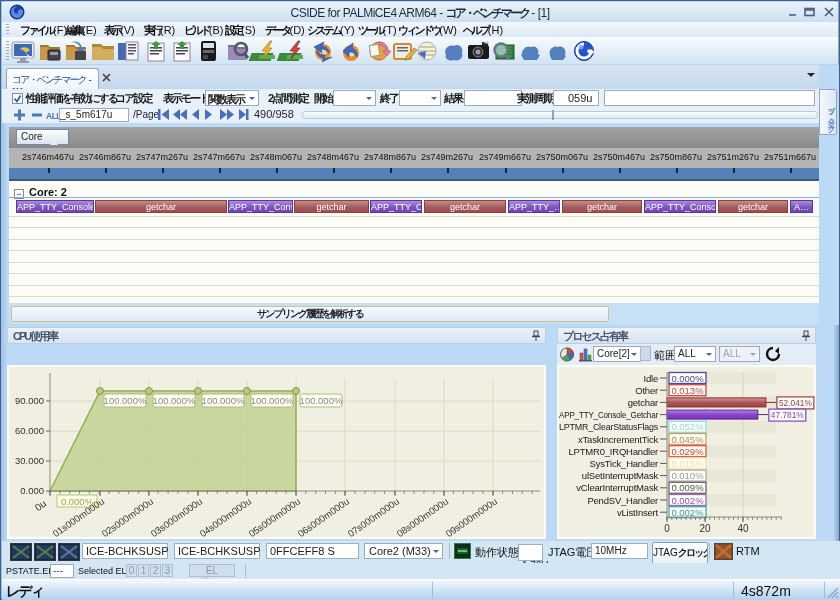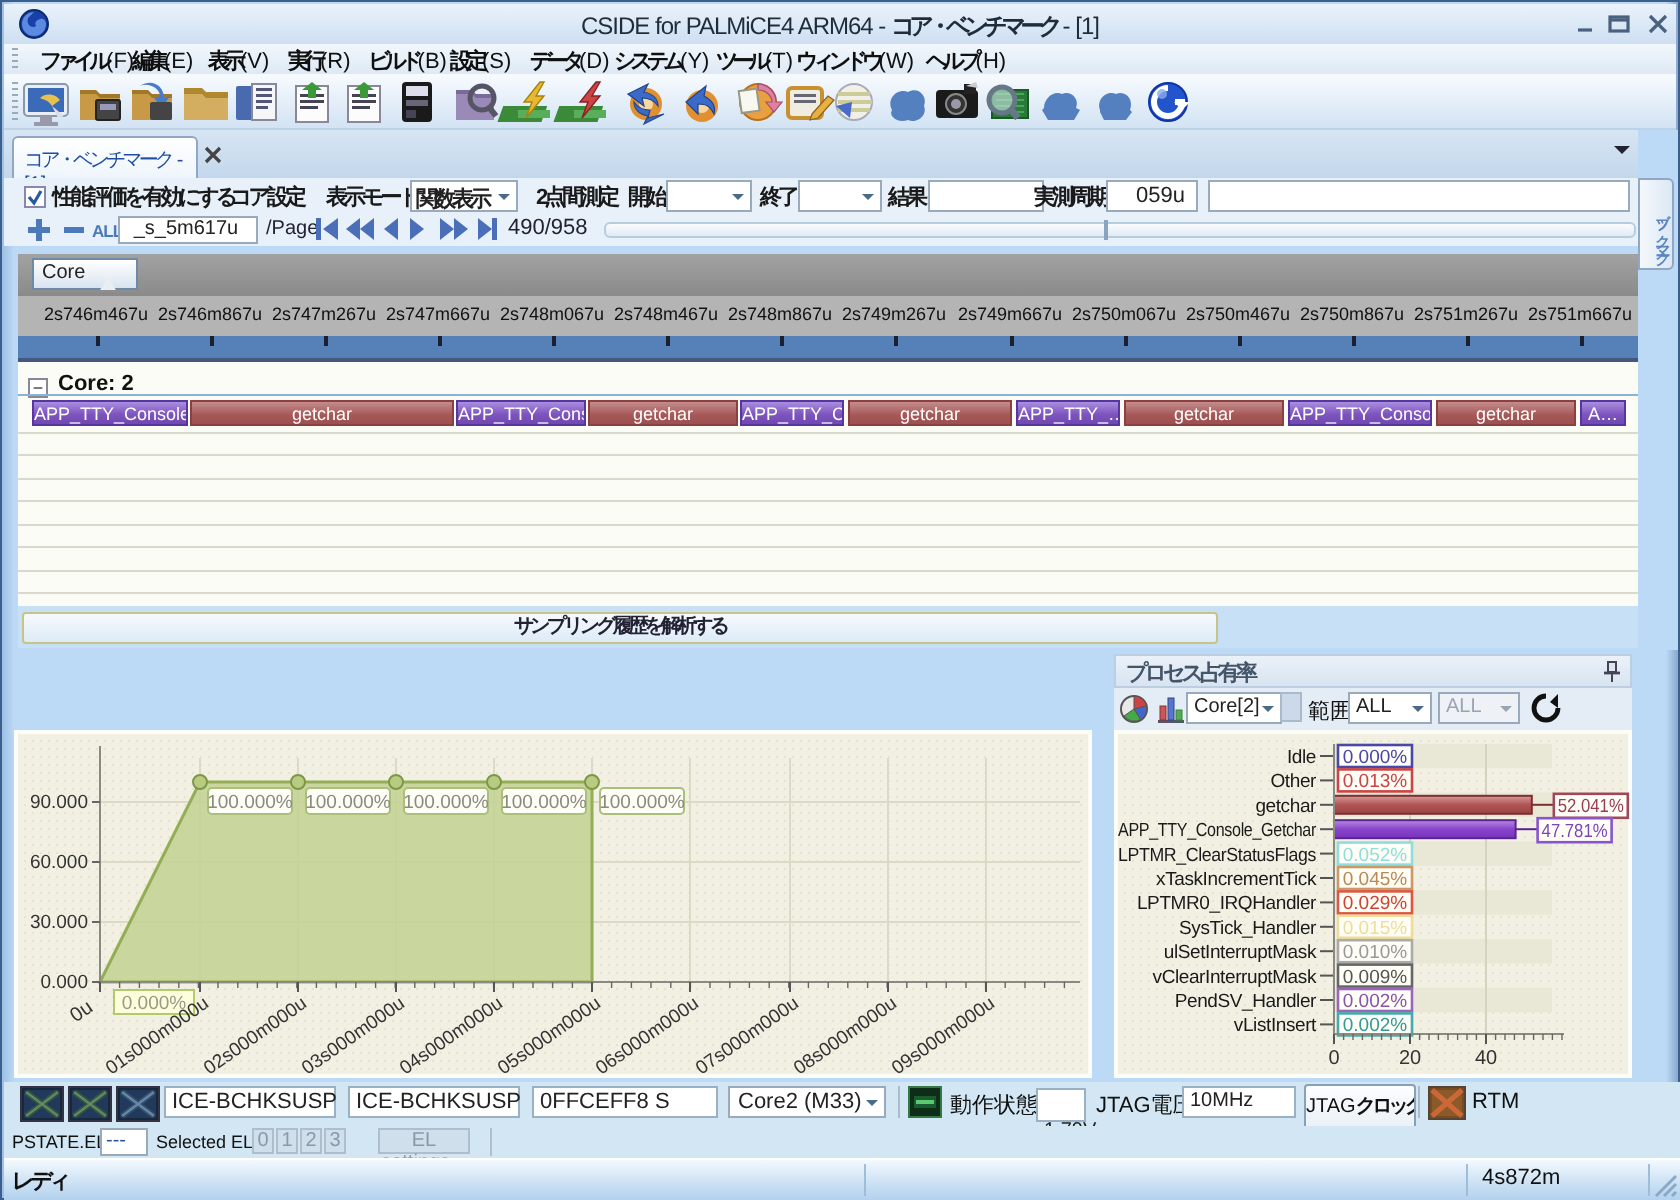--- a/index.html
+++ b/index.html
@@ -35,21 +35,21 @@
 .segP{background:linear-gradient(#ab8ee0,#7e55be 55%,#7048b0);border:1px solid #5636a0}
 .segM{background:linear-gradient(#c48d8d,#a65757 60%,#9e4f4f);border:1px solid #8c4040}
 #btnrow{position:absolute;left:8px;top:302px;width:810px;height:21px;background:#c7e0f6}
 #anabtn{position:absolute;left:2px;top:3px;width:598px;height:16px;background:linear-gradient(#f6fafd,#dcebf7);border:1px solid #cac389;border-radius:2px;font-size:10px;color:#223;text-align:center;line-height:14px}
 .phead{position:absolute;height:17px;background:linear-gradient(#ebf1f8,#d8e4f1);border:1px solid #bccee2;font-size:11px;color:#44556a;padding:1px 0 0 5px}
 #lpanel-tabs{position:absolute;left:6px;top:343px;width:539px;height:21px;background:#dfe9f4}
 #core2tab{position:absolute;left:3px;top:2px;width:34px;white-space:nowrap;height:19px;background:linear-gradient(#fbdf9d,#f3bd62);border:1px solid #cf9434;border-radius:3px 3px 0 0;font-size:10px;font-weight:bold;color:#222;text-align:center;padding-top:3px}
 #rpanel-tools{position:absolute;left:556px;top:343px;width:259px;height:21px;background:#e4ecf5;font-size:11px;color:#222}
 #stat1{position:absolute;left:1px;top:540px;width:838px;height:22px;background:#d2e7f3;font-size:11px;color:#111}
 #stat2{position:absolute;left:1px;top:562px;width:838px;height:16px;background:#d2e7f3;font-size:11px;color:#111}
-#statusbar{position:absolute;left:1px;top:578px;width:838px;height:21px;background:linear-gradient(#f3f9fe,#cde2f4 55%,#b3d2ee);font-size:11px;color:#111;border-top:1px solid #fff}
+#statusbar{position:absolute;left:1px;top:578px;width:838px;height:21px;background:linear-gradient(#f3f9fe,#cde2f4 55%,#b3d2ee);font-size:14px;color:#111;border-top:1px solid #fff}
 .sbox{position:absolute;background:#fff;border:1px solid #9ab0c4;font-size:11px;color:#222;padding:1px 0 0 3px;white-space:nowrap}
 .dbtn{position:absolute;background:#cfdfec;border:1px solid #aebecb;color:#8a99a8;font-size:10px;text-align:center}
 </style></head>
 <body>
 <div id="win">
   <div id="titlebar">
     <div id="title-text">CSIDE for PALMiCE4 ARM64 - <span class="jm">コア・ベンチマーク</span> - [1]</div>
     <svg class="abs" style="left:7px;top:2px" width="16" height="16" viewBox="0 0 16 16">
         <circle cx="8" cy="8" r="7" fill="#1740a8"></circle>
         <path d="M8 2a6 6 0 1 0 6 6c0-2-1.5-3-3-2.5S8 7 9 9c-2 1.5-5-.5-4-4" fill="#5b8ae0"></path>
@@ -239,21 +239,21 @@
   </div>
   <div id="navrow">
     <svg class="abs" style="left:8px;top:2px" width="56" height="12" viewBox="0 0 56 12">
       <g fill="#4a7ab8">
           <rect x="4" y="4.5" width="11" height="3"></rect>
           <rect x="8" y="0.5" width="3" height="11"></rect>
           <rect x="22" y="4.5" width="10" height="3"></rect>
         </g>
       <text x="36" y="9.5" font-size="8.5" fill="#4a7ab8" font-weight="bold" font-family="Liberation Sans" letter-spacing="-0.5">ALL</text>
     </svg>
-    <div class="tb" style="left:57px;top:1px;width:70px;height:14px;text-align:center;padding:0 2px 0 0;font-size:10px">_s_5m617u</div>
+    <div class="tb" style="left:57px;top:1px;width:70px;height:14px;text-align:left;padding:0 2px 0 0;font-size:10px">_s_5m617u</div>
     <span class="lbl" style="left:131px;top:2px;font-size:10px">/Page</span>
     <svg class="abs" style="left:156px;top:2px" width="92" height="11" viewBox="0 0 92 11">
       <g fill="#4a6fb8">
         <rect x="0" y="0" width="2.5" height="11"></rect>
           <path d="M11 0 L3.5 5.5 L11 11z"></path>
         <path d="M22 0 L15 5.5 L22 11z"></path>
           <path d="M29 0 L22 5.5 L29 11z"></path>
         <path d="M41 0 L34 5.5 L41 11z"></path>
         <path d="M47 0 L54 5.5 L47 11z"></path>
         <path d="M62 0 L69 5.5 L62 11z"></path>
@@ -325,20 +325,29 @@
       <div class="gline" style="top:54.5px"></div>
       <div class="gline" style="top:66.0px"></div>
       <div class="gline" style="top:77.5px"></div>
       <div class="gline" style="top:89.0px"></div>
       <div class="gline" style="top:100.5px"></div>
       <div class="gline" style="top:112.0px"></div>
   </div>
   <div id="btnrow">
       <div id="anabtn"><span class="jp">サンプリング履歴を解析する</span></div>
     </div>
+  <div class="phead" style="left:6px;top:326px;width:539px"><span class="jp">CPU使用率</span>
+    <svg class="abs" style="right:3px;top:2px" width="11" height="12" viewBox="0 0 11 12">
+        <g stroke="#445" fill="none">
+          <rect x="3" y="1" width="4" height="5" fill="#dde4ec"></rect>
+          <line x1="1" y1="6.5" x2="9" y2="6.5" stroke-width="1.4"></line>
+          <line x1="5" y1="7" x2="5" y2="11"></line>
+        </g>
+      </svg>
+  </div>
   <div class="abs" style="left:6px;top:364px;width:539px;height:174px"><svg width="539" height="174" viewBox="0 0 539 174">
         <defs>
           <pattern id="dots" width="4" height="4" patternUnits="userSpaceOnUse">
             <rect width="4" height="4" fill="#f1f0e3"></rect>
             <rect x="1" y="1" width="1" height="1" fill="#e6e3d0"></rect>
           </pattern>
         </defs>
         <rect x="0" y="0" width="539" height="174" fill="#fdfdf8"></rect>
         <rect x="2" y="2" width="535" height="170" fill="url(#dots)" stroke="#c8c8b8" stroke-width="0"></rect>
         <line x1="43" y1="96" x2="533" y2="96" stroke="#dcdac6" stroke-width="1"></line>

